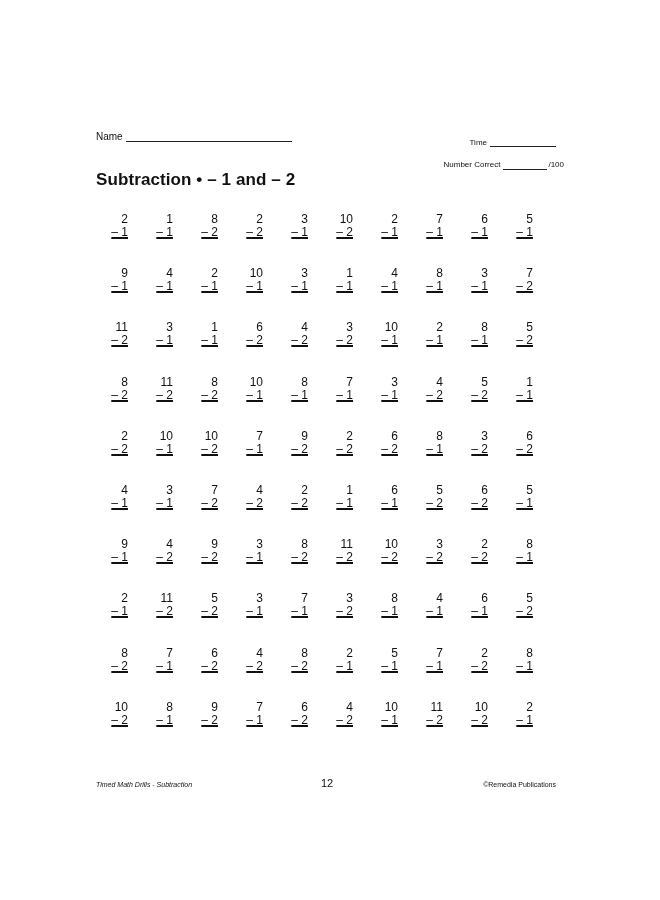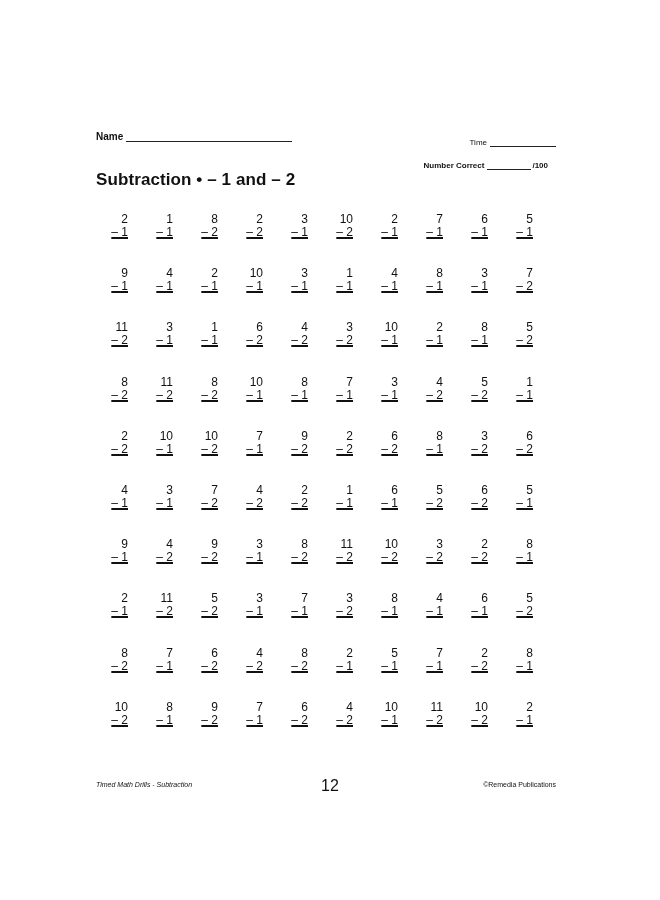--- a/index.html
+++ b/index.html
@@ -1,31 +1,31 @@
 <!DOCTYPE html>
 <html><head>
 <meta charset="utf-8">
 <style>
   html, body { margin: 0; padding: 0; background: #ffffff; }
   body { width: 660px; height: 900px; position: relative; overflow: hidden; font-family: "Liberation Sans", sans-serif; color: #111; }
-  .name-row { position: absolute; left: 96px; top: 131px; font-size: 10px; display: flex; align-items: flex-end; font-weight: bold; }
+  .name-row { position: absolute; left: 96px; top: 131px; font-size: 10px; display: flex; align-items: flex-end; }
   .name-line { display: inline-block; width: 166px; border-bottom: 1px solid #222; margin-left: 3px; height: 10px; }
   .time-row { position: absolute; right: 104px; top: 137px; font-size: 8px; display: flex; align-items: flex-end; }
   .time-line { display: inline-block; width: 66px; border-bottom: 1px solid #222; margin-left: 3px; height: 9px; }
-  .correct-row { position: absolute; right: 112px; top: 160px; font-size: 8px; display: flex; align-items: flex-end; font-weight: bold; }
+  .correct-row { position: absolute; right: 96px; top: 160px; font-size: 8px; display: flex; align-items: flex-start; }
   .correct-line { display: inline-block; width: 44px; border-bottom: 1px solid #222; margin: 0 1px 0 3px; height: 9px; }
   .title { position: absolute; left: 96px; top: 170px; font-size: 17px; font-weight: bold; letter-spacing: 0.1px; text-align: center; }
   .grid { position: absolute; left: 108px; top: 213px; width: 450px; }
   .row { display: flex; height: 54.2px; }
   .problem { width: 46.3px; display: flex; flex-direction: column; align-items: flex-start; }
   .prob-inner { width: 20px; font-size: 12px; line-height: 13px; text-align: right; }
   .minuend { display: block; }
   .subtrahend { display: block; text-decoration: underline; text-decoration-thickness: 1.5px; text-underline-offset: 1px; }
   .footer-left { position: absolute; left: 96px; top: 781px; font-size: 7px; font-style: italic; }
-  .footer-page { position: absolute; left: 321px; top: 777px; font-size: 16px; }
+  .footer-page { position: absolute; left: 321px; top: 777px; font-size: 11px; }
   .footer-right { position: absolute; right: 104px; top: 781px; font-size: 7px; }
 </style>
 </head>
 <body>
 
 <div class="name-row">
   <span>Name</span>
   <span class="name-line"></span>
 </div>
 

